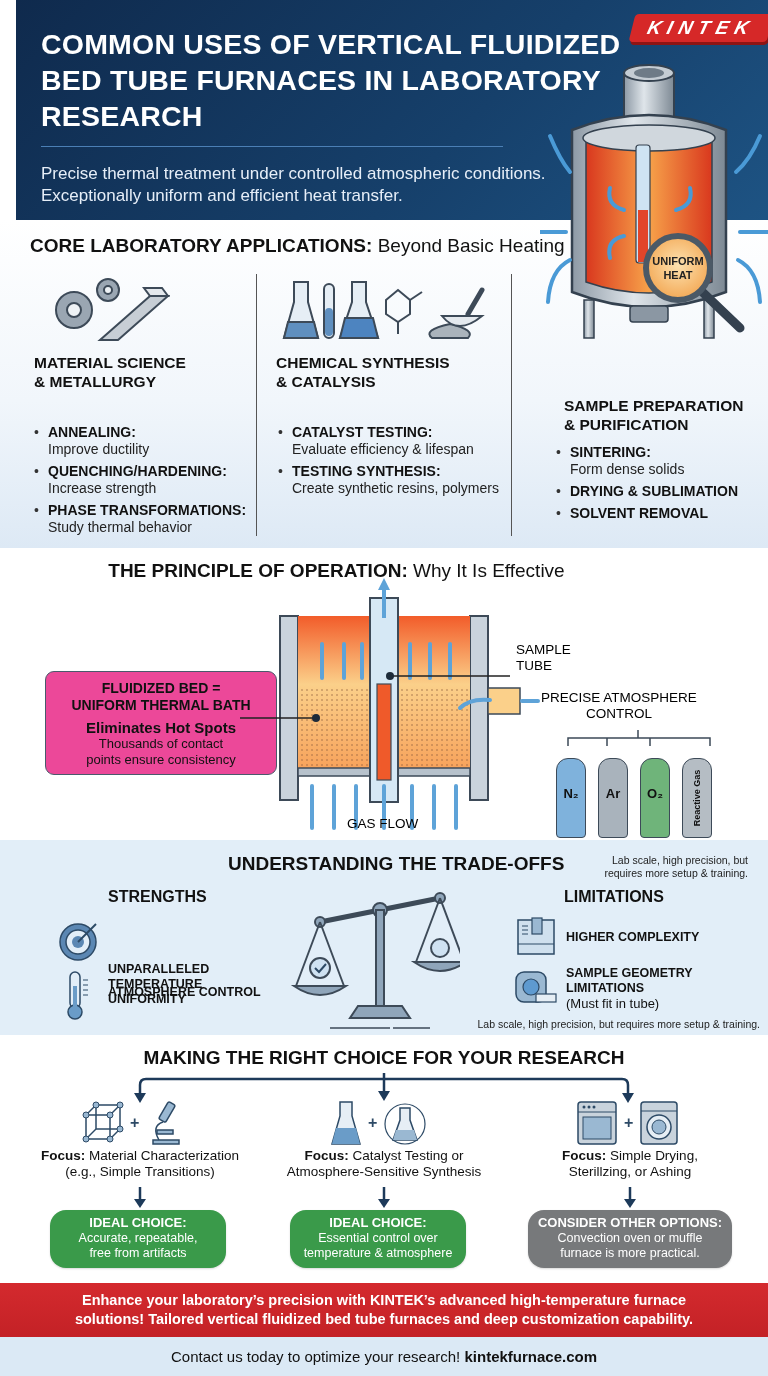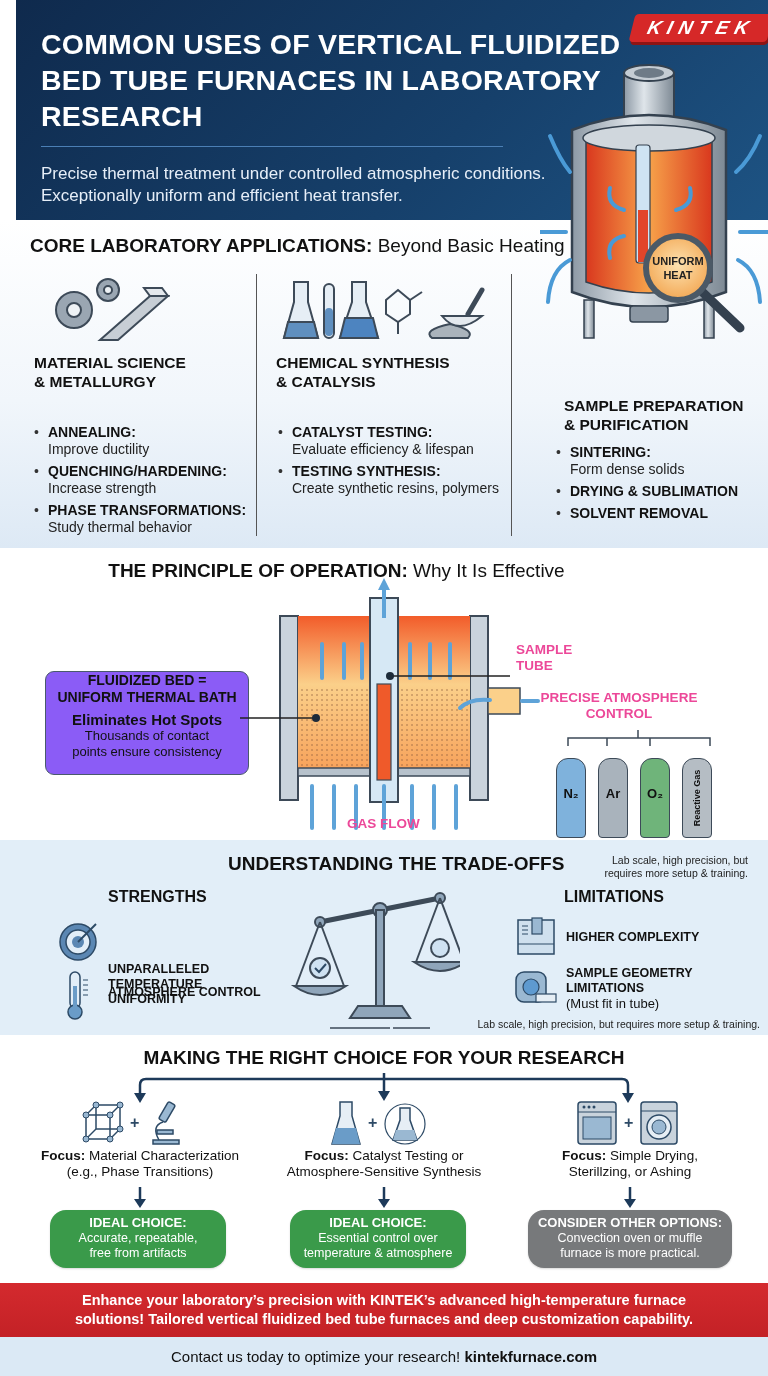--- a/index.html
+++ b/index.html
@@ -45,28 +45,28 @@
   .bullets { position: absolute; list-style: none; }
   .bullets li { position: relative; padding-left: 14px; margin-bottom: 5px; font-size: 14px; line-height: 17px; }
   .bullets li::before { content: "•"; position: absolute; left: 0; top: 0; font-size: 14px; color: #333; }
   .bullets .b { font-weight: 700; display: block; }
   .bullets .d { font-weight: 400; display: block; color: #222; }
 
   
   .principle { position: absolute; left: 0; top: 548px; width: 768px; height: 292px; background: #fff; }
   .principle .section-title { left: 0; width: 673px; text-align: center; top: 12px; }
   .callout {
-    position: absolute; left: 45px; top: 123px; width: 204px; height: 104px;
-    border: 1.5px solid #4a5a6c; border-radius: 9px; background: #8b5cf6;
-    text-align: center; padding-top: 0;
+    position: absolute; left: 45px; top: 123px; width: 232px; height: 104px;
+    border: 1.5px solid #4a5a6c; border-radius: 9px; background: #ec4899;
+    text-align: center; padding-top: 8px;
   }
   .callout .h { font-weight: 700; font-size: 14px; line-height: 17px; }
   .callout .s { font-weight: 700; font-size: 15px; line-height: 16px; margin-top: 6px; }
   .callout .t { font-size: 13px; line-height: 16px; }
-  .lbl { position: absolute; font-weight: 700; font-size: 13.5px; line-height: 16px; color: #ec4899; }
+  .lbl { position: absolute; font-weight: 400; font-size: 13.5px; line-height: 16px; color: #000000; }
 
   
   .tradeoffs { position: absolute; left: 0; top: 840px; width: 768px; height: 195px; background: #e2eef8; }
   .tradeoffs .section-title { left: 228px; top: 13px; }
   .note { position: absolute; font-size: 10.5px; line-height: 13px; color: #222; }
   .t-head { position: absolute; font-weight: 700; font-size: 16px; }
   .t-item { position: absolute; font-weight: 700; font-size: 12.5px; line-height: 15px; }
   .t-item .n { font-weight: 400; font-size: 13px; }
 
   
@@ -478,21 +478,21 @@
     <svg width="40" height="46" viewBox="0 0 40 46">
       <rect x="2" y="2" width="36" height="42" rx="3" fill="#c9d3dc" stroke="#2d4a66" stroke-width="1.5"></rect>
       <line x1="2" y1="11" x2="38" y2="11" stroke="#2d4a66"></line>
       <circle cx="20" cy="27" r="12" fill="#e6eef5" stroke="#2d4a66" stroke-width="1.5"></circle>
       <circle cx="20" cy="27" r="7" fill="#9ab8d2" stroke="#2d4a66"></circle>
     </svg>
   </div>
 
   <div class="focus" style="left:20px; top:113px;">
     <div><span class="b">Focus:</span><span> Material Characterization</span></div>
-    <div>(e.g., Phase Transitions)</div>
+    <div>(e.g., Simple Transitions)</div>
   </div>
   <div class="focus" style="left:264px; top:113px;">
     <div><span class="b">Focus:</span><span> Catalyst Testing or</span></div>
     <div>Atmosphere-Sensitive Synthesis</div>
   </div>
   <div class="focus" style="left:510px; top:113px;">
     <div><span class="b">Focus:</span><span> Simple Drying,</span></div>
     <div>Sterillzing, or Ashing</div>
   </div>
 

